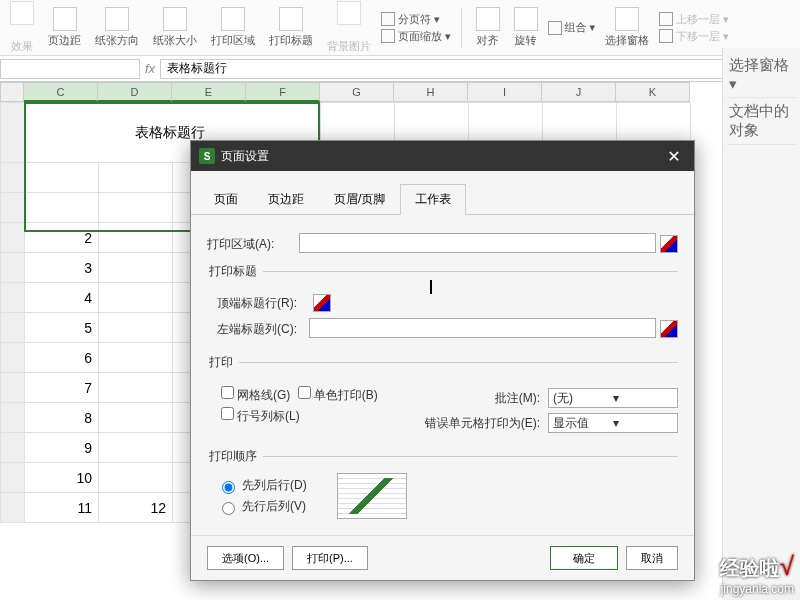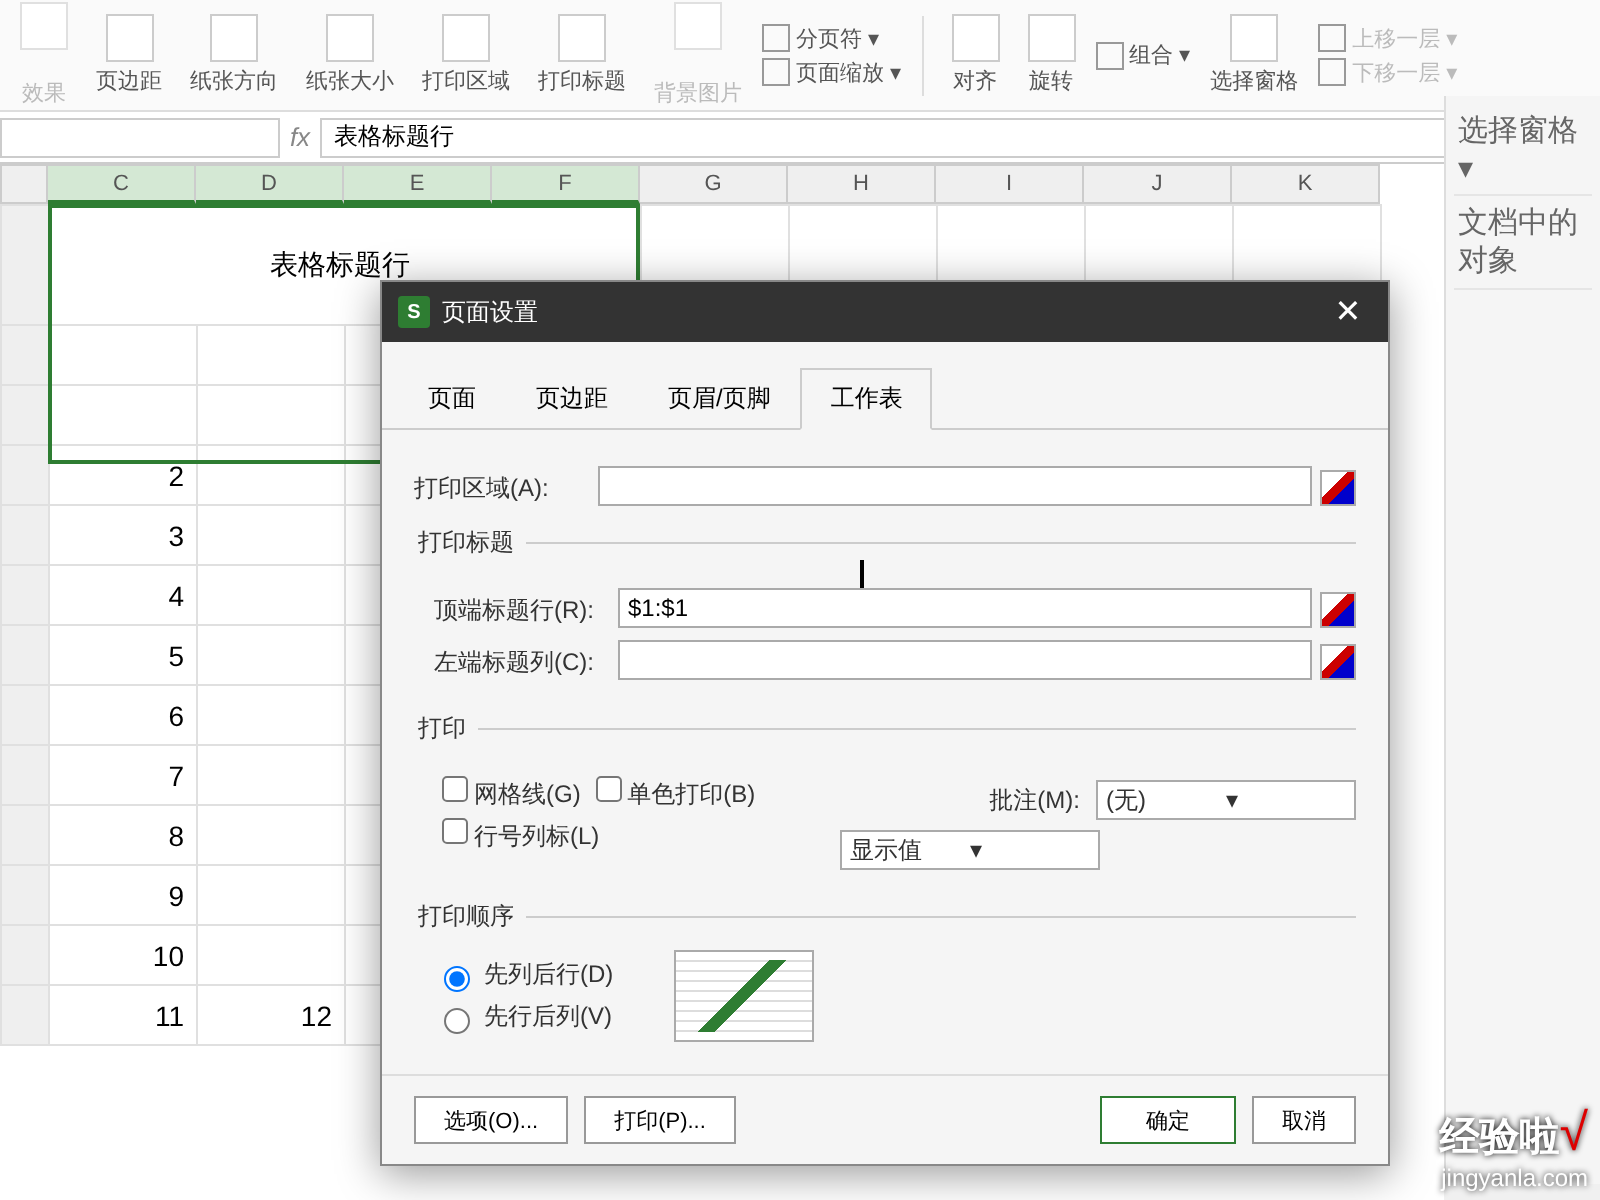--- a/index.html
+++ b/index.html
@@ -339,21 +339,20 @@
   <div class="dlg-body">
     <div class="field-row">
       <label>打印区域(A):</label>
       <input type="text" value="" style="">
       <div class="picker"></div>
     </div>
     <fieldset>
         <legend>打印标题</legend>
       <div class="field-row" style="padding-left:10px">
         <label>顶端标题行(R):</label>
-        <input type="text" value="$1:$1" style="">
         <div class="picker"></div>
       </div>
       <div class="field-row" style="padding-left:10px">
         <label>左端标题列(C):</label>
         <input type="text" value="" style="">
         <div class="picker"></div>
       </div>
     </fieldset>
     <fieldset>
         <legend>打印</legend>
@@ -365,20 +364,21 @@
         </div>
         <div>
           <div class="sel-box">
             <label>批注(M):</label>
             <div class="combo">
                 <span>(无)</span>
                 <span>▾</span>
               </div>
           </div>
           <div class="sel-box">
+            <label>错误单元格打印为(E):</label>
             <div class="combo">
                 <span>显示值</span>
                 <span>▾</span>
               </div>
           </div>
         </div>
       </div>
     </fieldset>
     <fieldset>
         <legend>打印顺序</legend>

